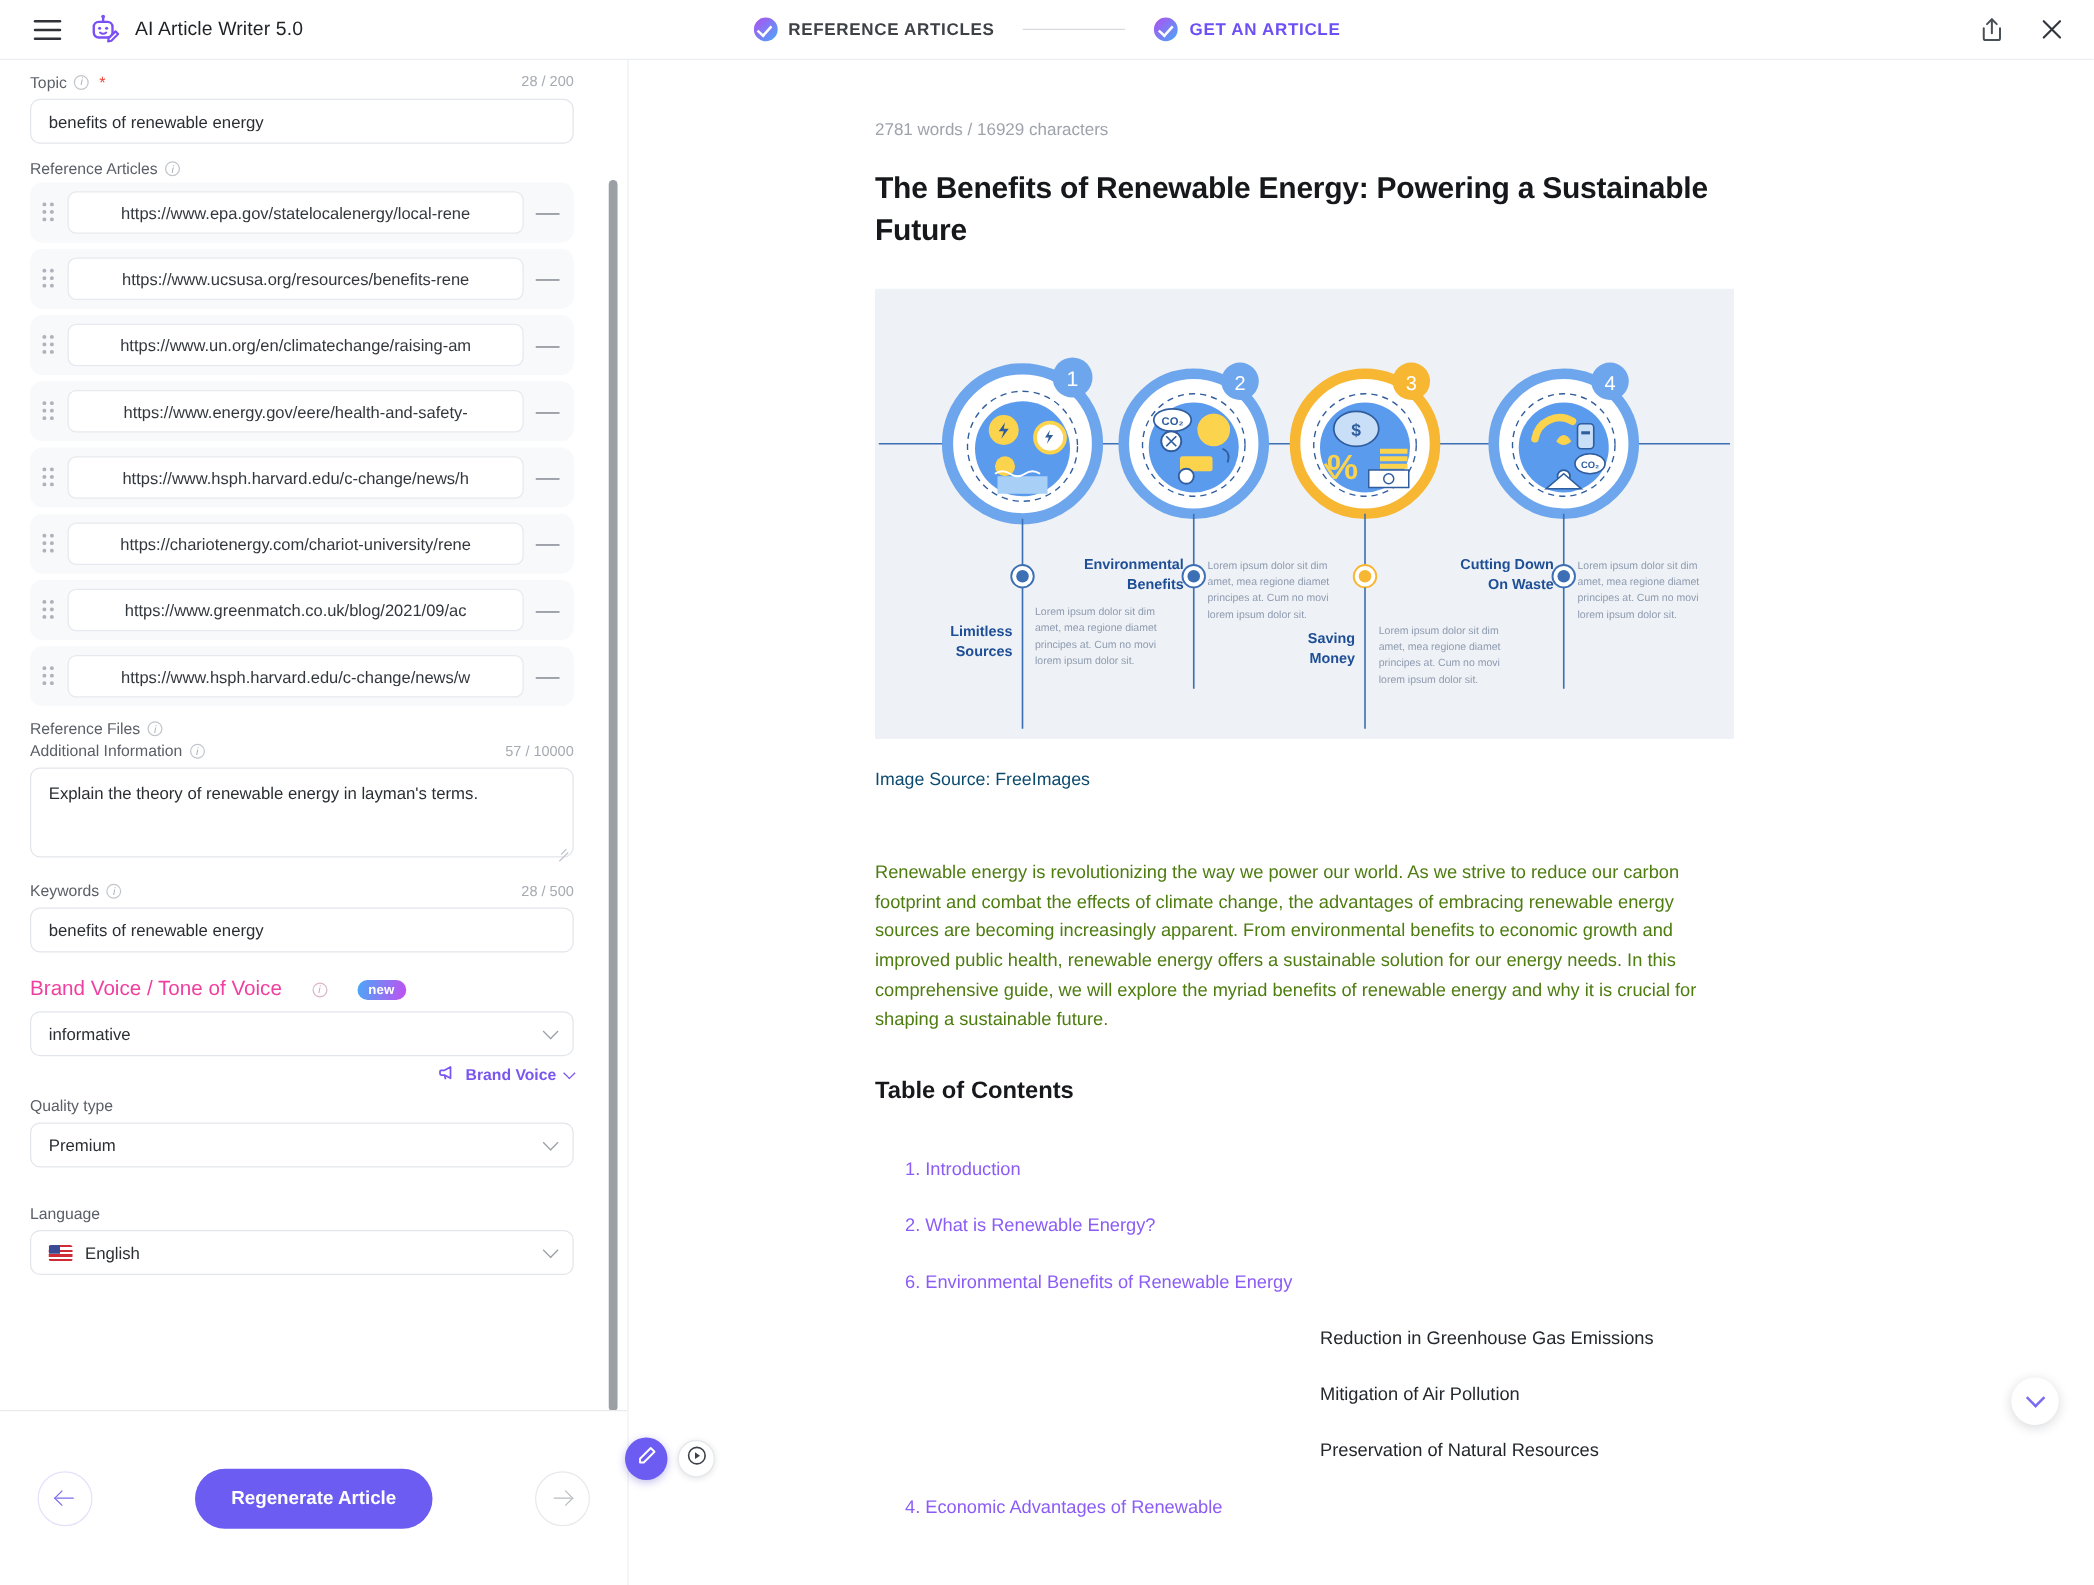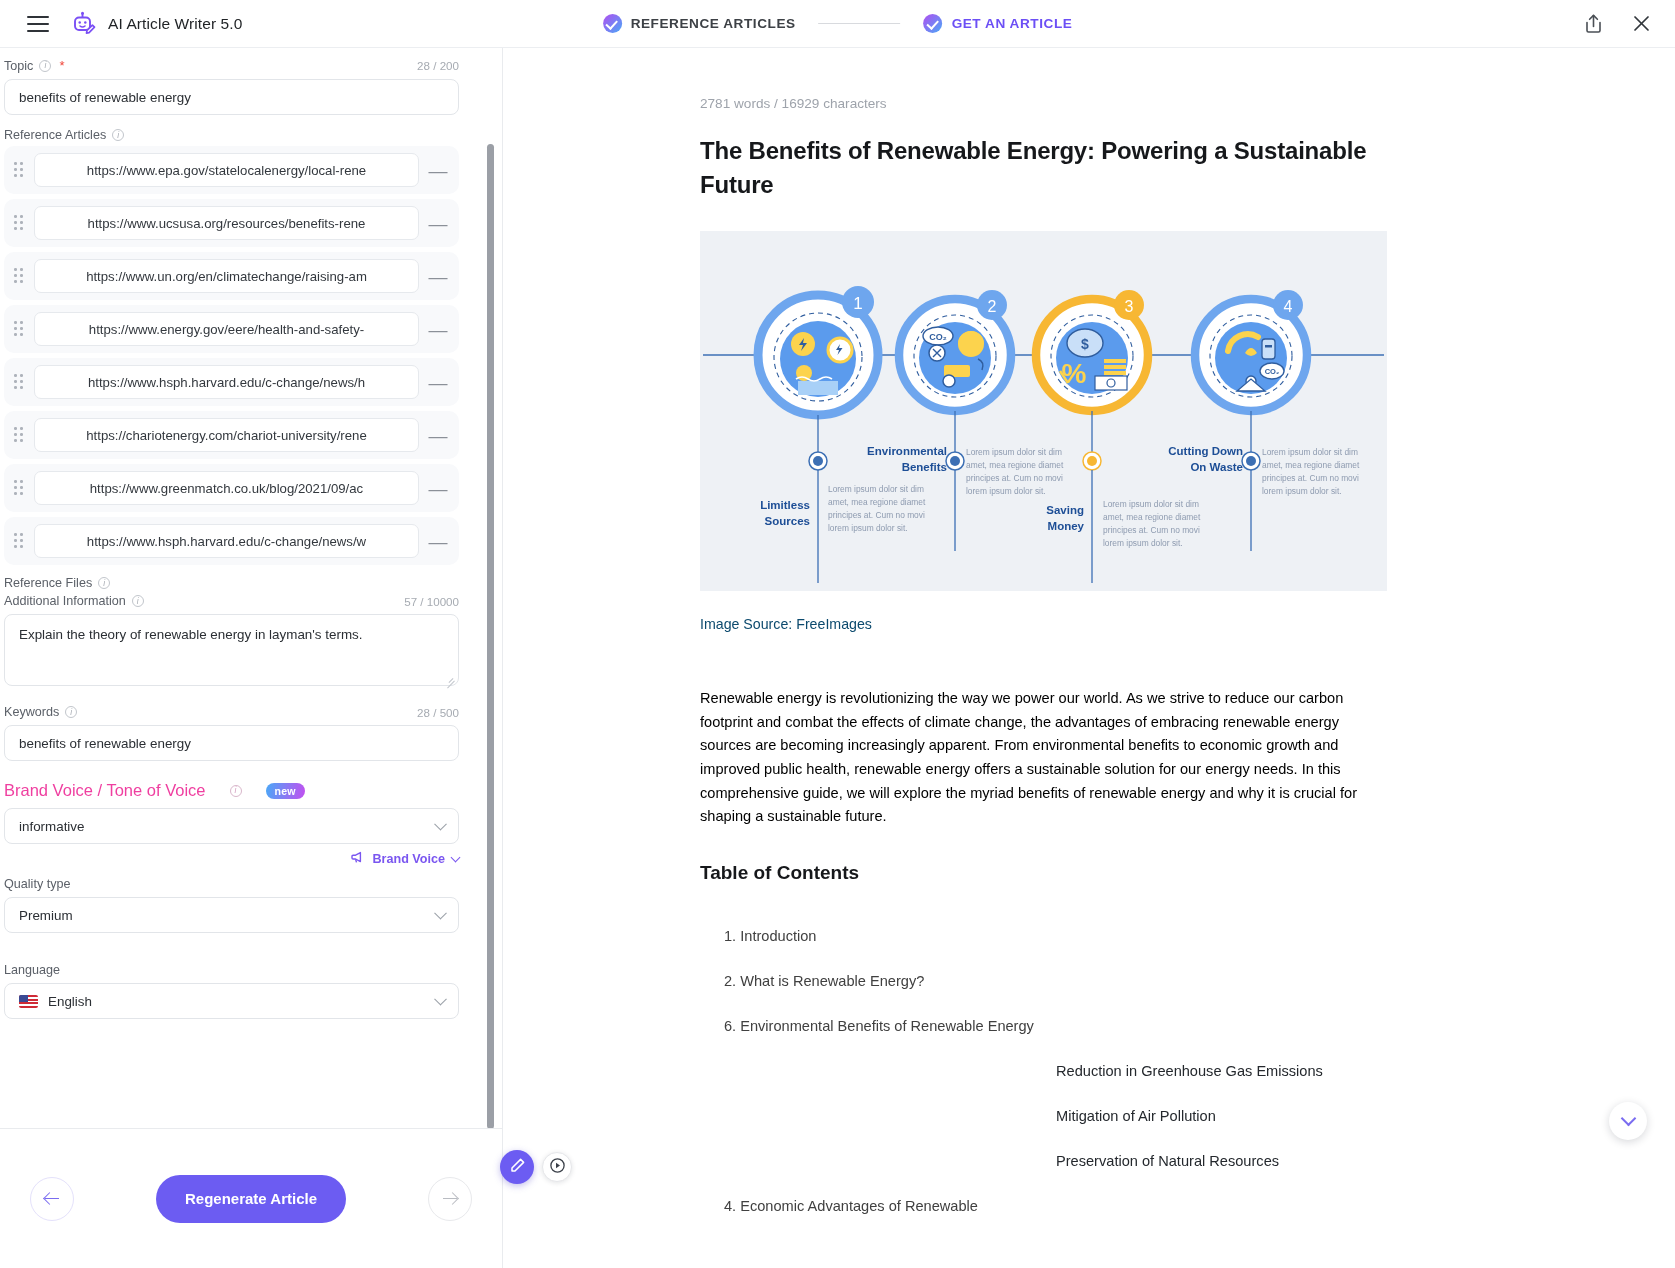--- a/index.html
+++ b/index.html
@@ -35,21 +35,21 @@
   .top-right { position:absolute; right:22px; top:0; height:48px; display:flex; align-items:center; gap:26px; }
   .ticon { width:22px; height:22px; cursor:pointer; color:#4a4f55; }
 
   
   .left {
     position:absolute; left:0; top:48px; width:503px; height:1220px;
     background:#ffffff; border-right:1px solid #e9ebee; overflow:hidden;
   }
   .form-scroll {
     position:absolute; left:0; top:0; width:503px; height:1128px;
-    padding:10px 44px 0 4px; overflow:hidden;
+    padding:10px 44px 0 24px; overflow:hidden;
   }
   .lbl-row { display:flex; align-items:center; justify-content:space-between; margin-bottom:6px; }
   .lbl { font-size:12.6px; color:#5b6068; display:flex; align-items:center; gap:6px; }
   .star { color:#f04438; font-size:13px; margin-left:2px; }
   .info-i { width:12px; height:12px; border-radius:50%; border:1px solid #c2c6cc; color:#a9aeb5; font-size:8.5px;
             display:inline-flex; align-items:center; justify-content:center; font-style:italic; line-height:1; }
   .count { font-size:11.6px; color:#a6abb2; }
 
   .inp {
     width:100%; height:36px; border:1px solid #e2e5e9; border-radius:8px; background:#fff;
@@ -132,24 +132,24 @@
   
   .right { position:absolute; left:503px; top:48px; width:1172px; height:1220px; background:#fff; overflow:hidden; }
   .doc { position:absolute; left:197px; top:0; width:687px; }
   .wordcount { font-size:13.6px; color:#9ea3ab; margin-top:48px; }
   .doc-title { font-size:24px; font-weight:bold; color:#16181b; line-height:1.42; margin-top:23px; letter-spacing:-.2px; }
 
   
   .figure { margin-top:29px; width:687px; height:360px; background:#eef1f5; position:relative; overflow:hidden; border-radius:1px; }
   .img-src { font-size:14.2px; color:#0c4a6e; margin-top:25px; }
 
-  .body-p { font-size:14.6px; color:#000000; line-height:1.62; margin-top:55px; }
+  .body-p { font-size:14.6px; color:#4d7c0f; line-height:1.62; margin-top:55px; }
   .h2 { font-size:19px; font-weight:bold; color:#16181b; margin-top:33px; }
   .toc { margin-top:44px; }
-  .toc-item { font-size:14.6px; color:#404040; margin-bottom:29px; padding-left:24px; }
+  .toc-item { font-size:14.6px; color:#8b5cf6; margin-bottom:29px; padding-left:24px; }
   .toc-sub { font-size:14.6px; color:#24282d; margin-bottom:29px; padding-left:356px; }
 
   
   .fab-chev { position:absolute; right:28px; bottom:128px; width:38px; height:38px; border-radius:50%;
               background:#fff; box-shadow:0 2px 9px rgba(20,25,40,.17); display:flex; align-items:center; justify-content:center; cursor:pointer; }
   .fab-chev i { width:11px; height:11px; border:solid #7a6cf0; border-width:0 2px 2px 0; transform:translateY(-3px) rotate(45deg); }
 
   
   .fab-pair { position:absolute; left:500px; bottom:84px; display:flex; align-items:center; gap:8px; z-index:30; }
   .fab-edit { width:34px; height:34px; border-radius:50%; background:#6c5cf2; display:flex; align-items:center; justify-content:center;

